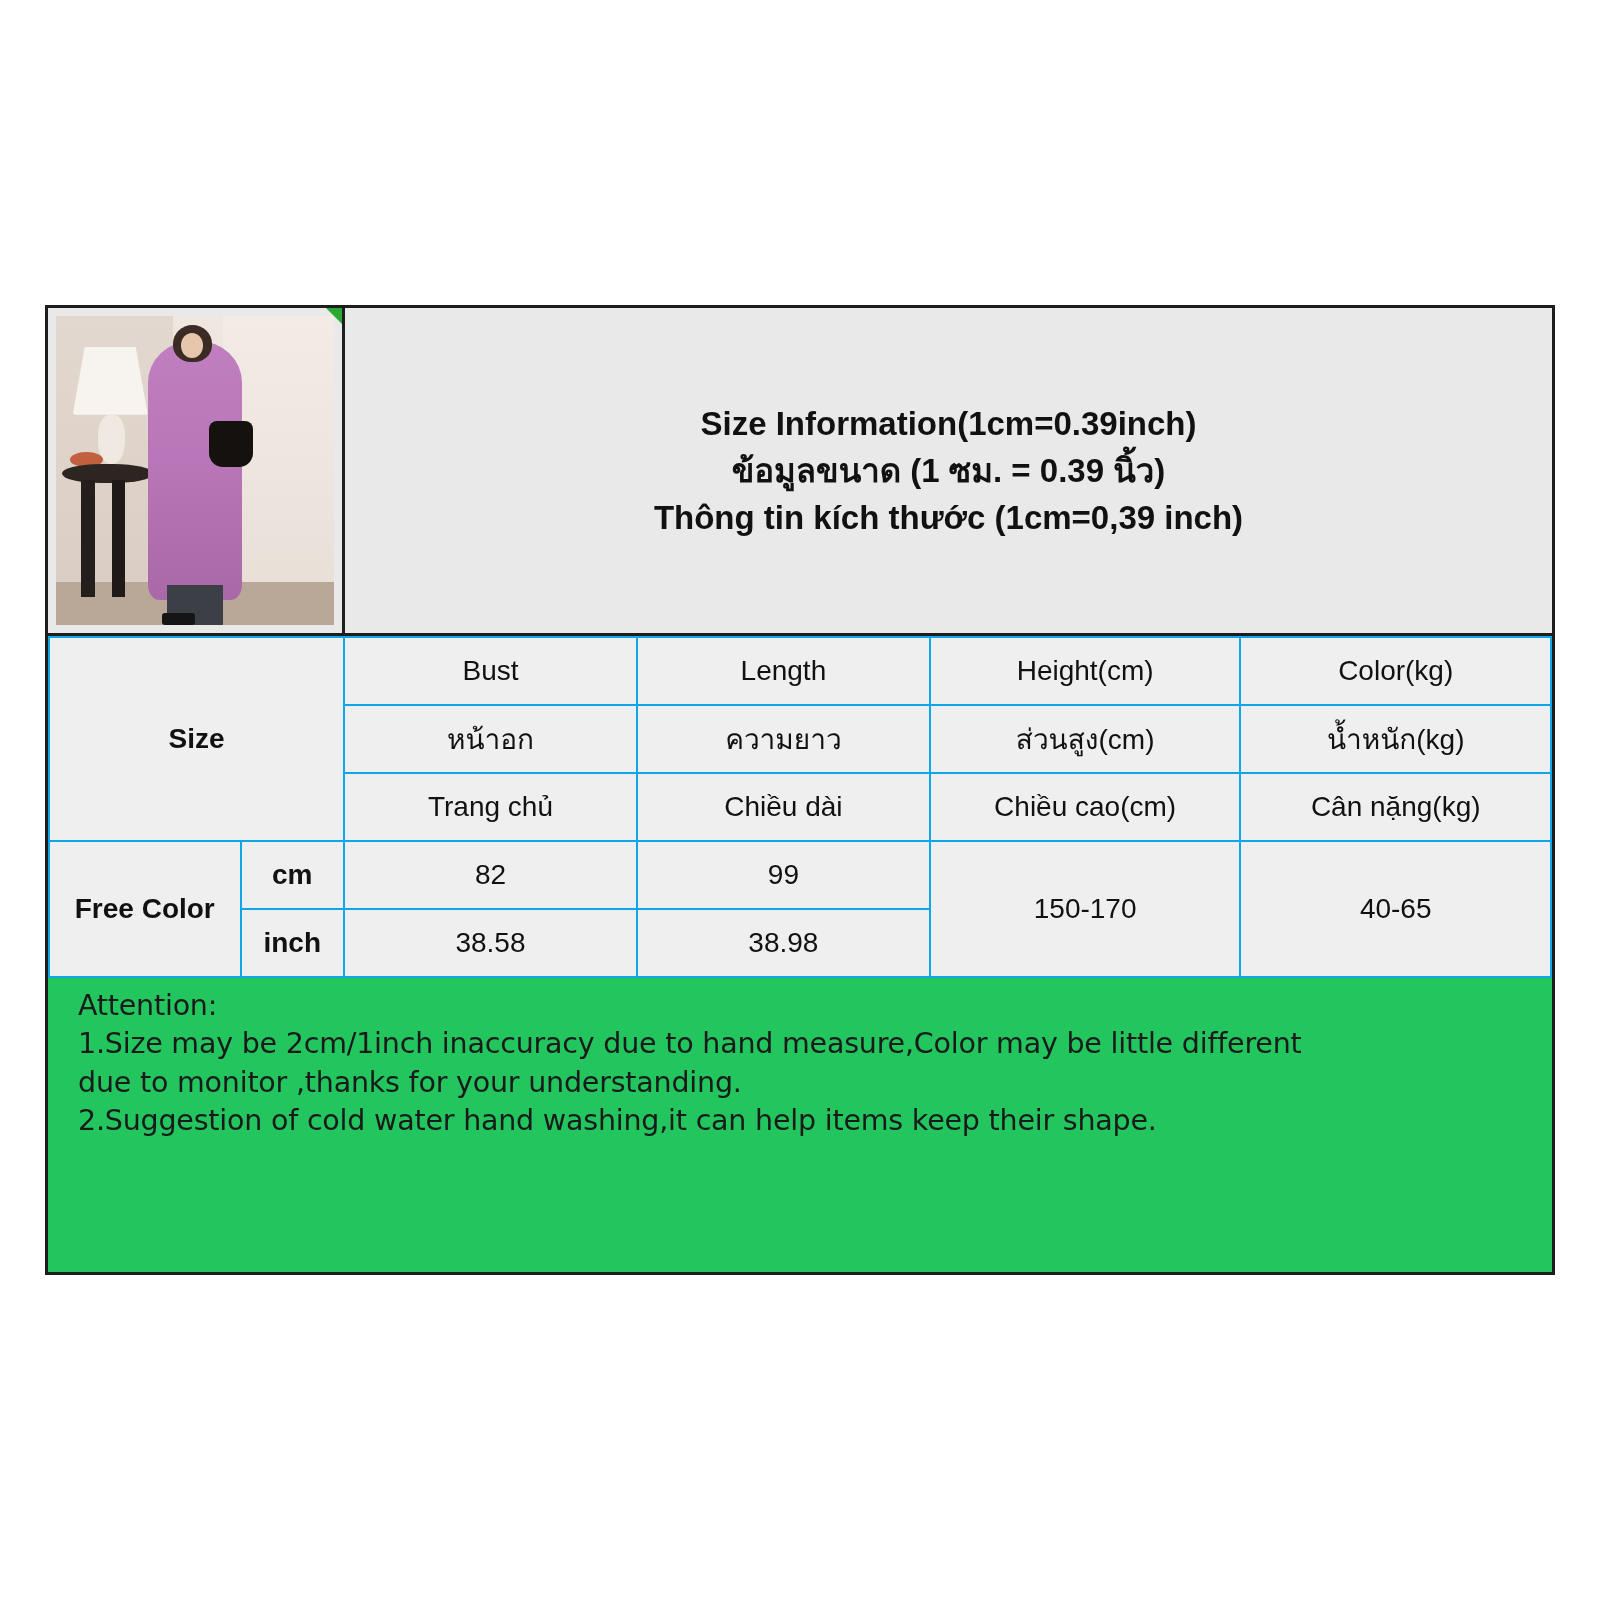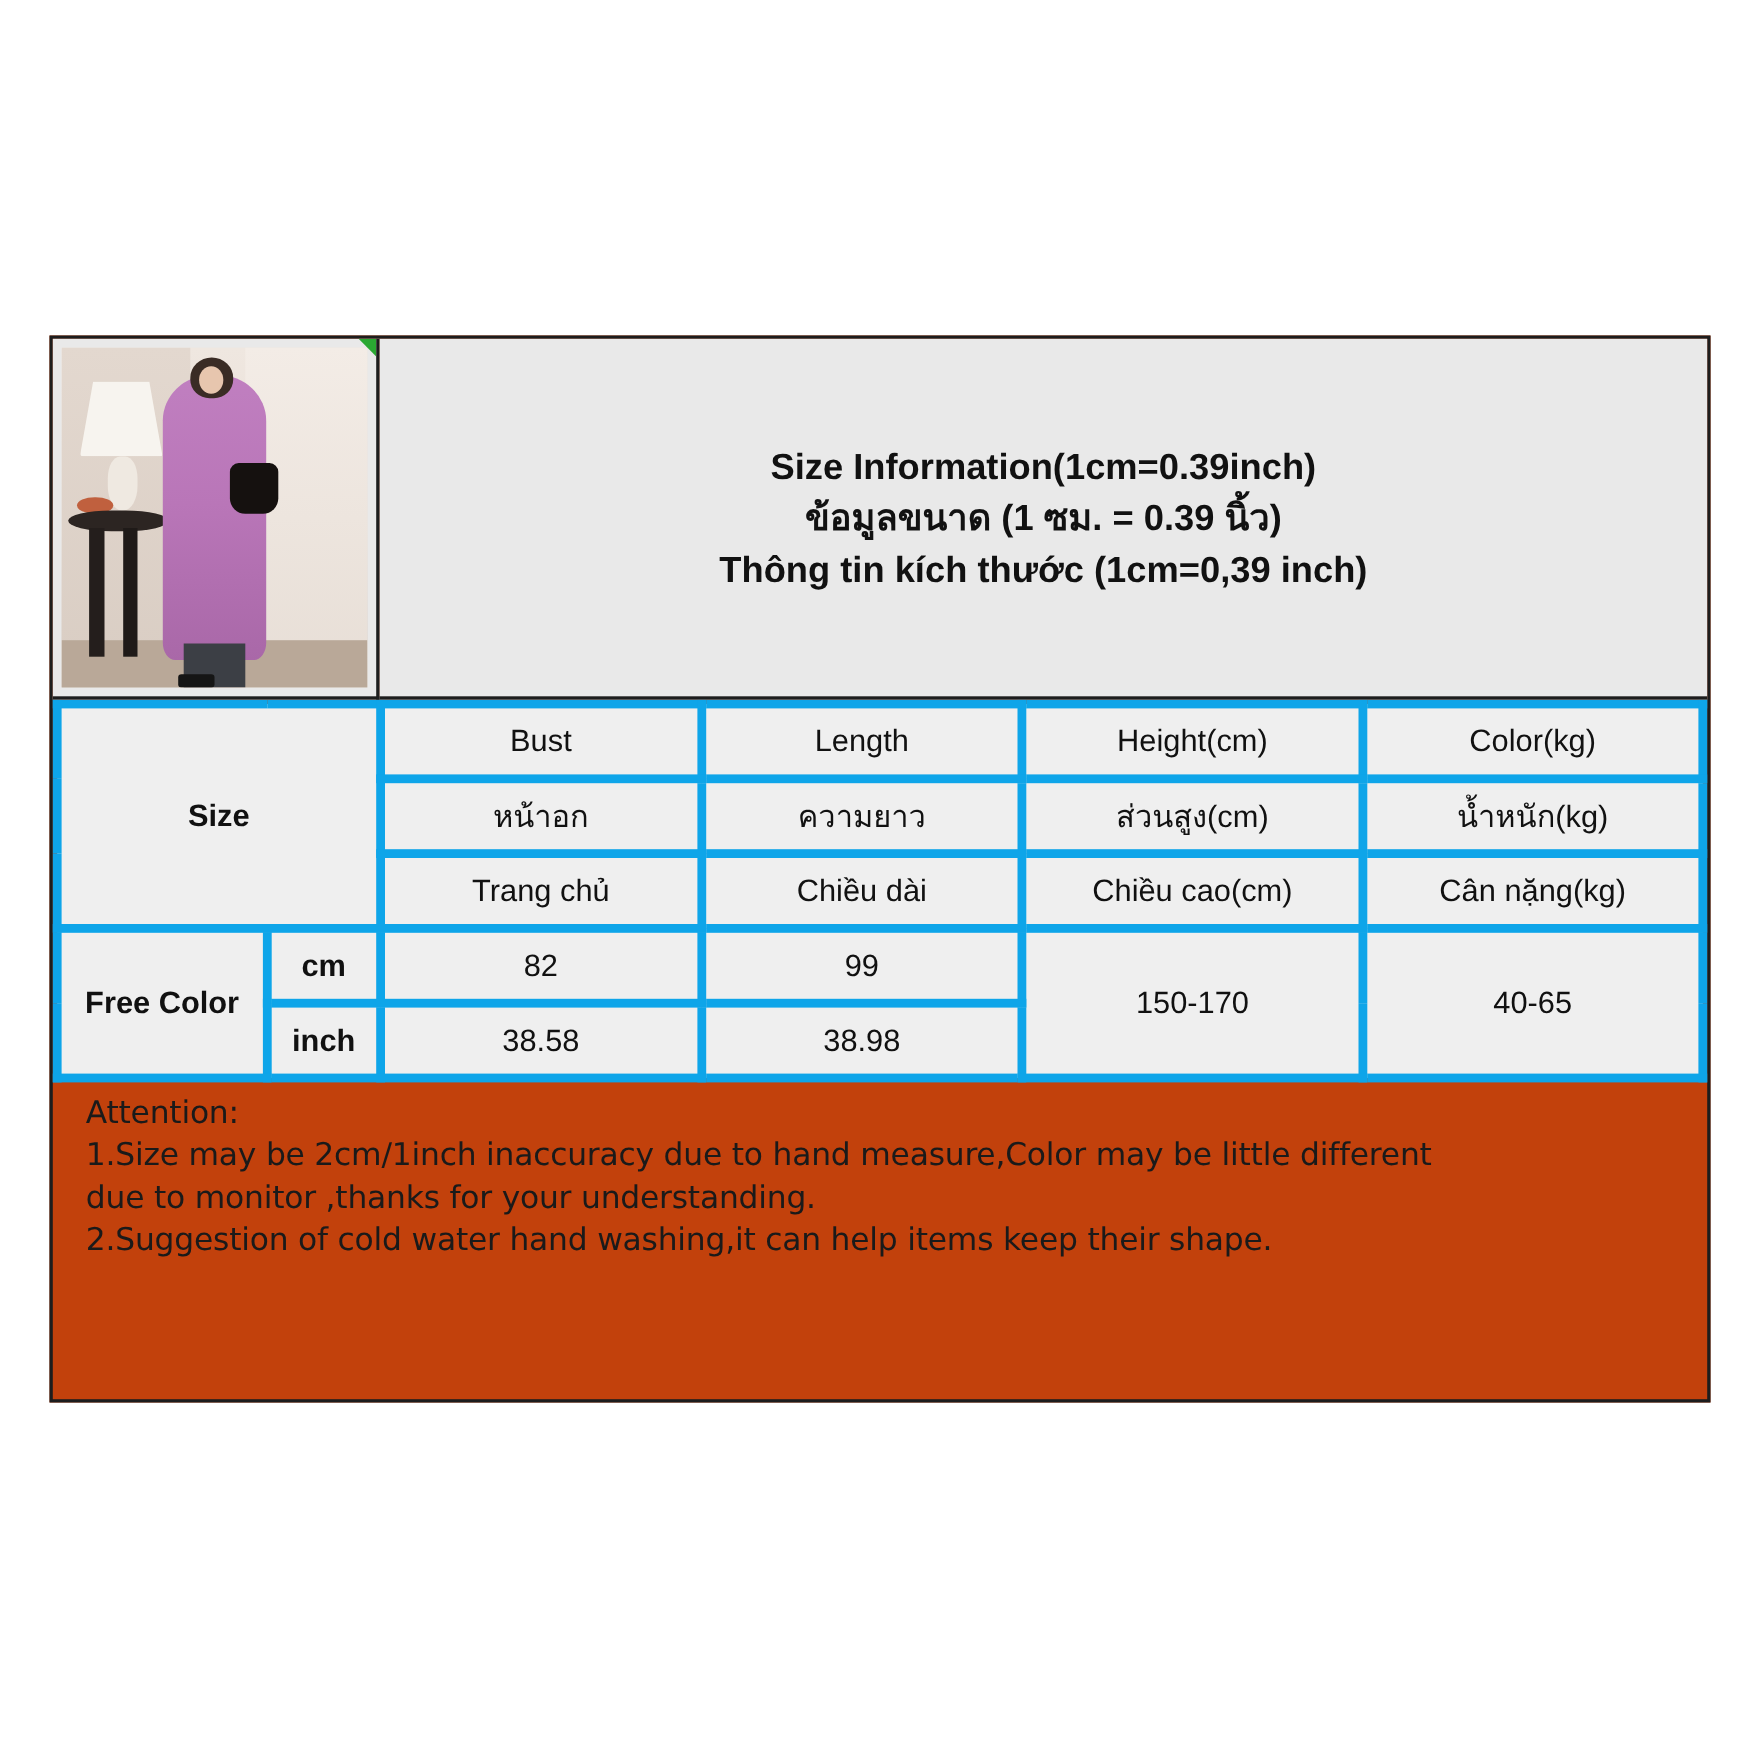--- a/index.html
+++ b/index.html
@@ -14,21 +14,21 @@
     position: relative;
   }
   .sheet {
     position: absolute;
     left: 45px;
     top: 305px;
     width: 1510px;
     height: 970px;
     border: 3px solid #1d1d1d;
     box-sizing: border-box;
-    background: #c2410c;
+    background: #22c55e;
   }
 
   
   .header-row {
     display: flex;
     height: 328px;
     box-sizing: border-box;
   }
   .photo-cell {
     width: 297px;
@@ -144,21 +144,21 @@
   .t2 { font-size: 33px; }
   .t3 { font-size: 33px; }
 
   
   table.size-table {
     width: 100%;
     border-collapse: collapse;
     table-layout: fixed;
   }
   table.size-table td {
-    border: 8px solid #0ea5e9;
+    border: 2px solid #0ea5e9;
     text-align: center;
     vertical-align: middle;
     font-size: 28px;
     color: #111;
     background: #efefef;
     padding: 6px 4px;
     height: 68px;
     box-sizing: border-box;
   }
   td.size-label {

